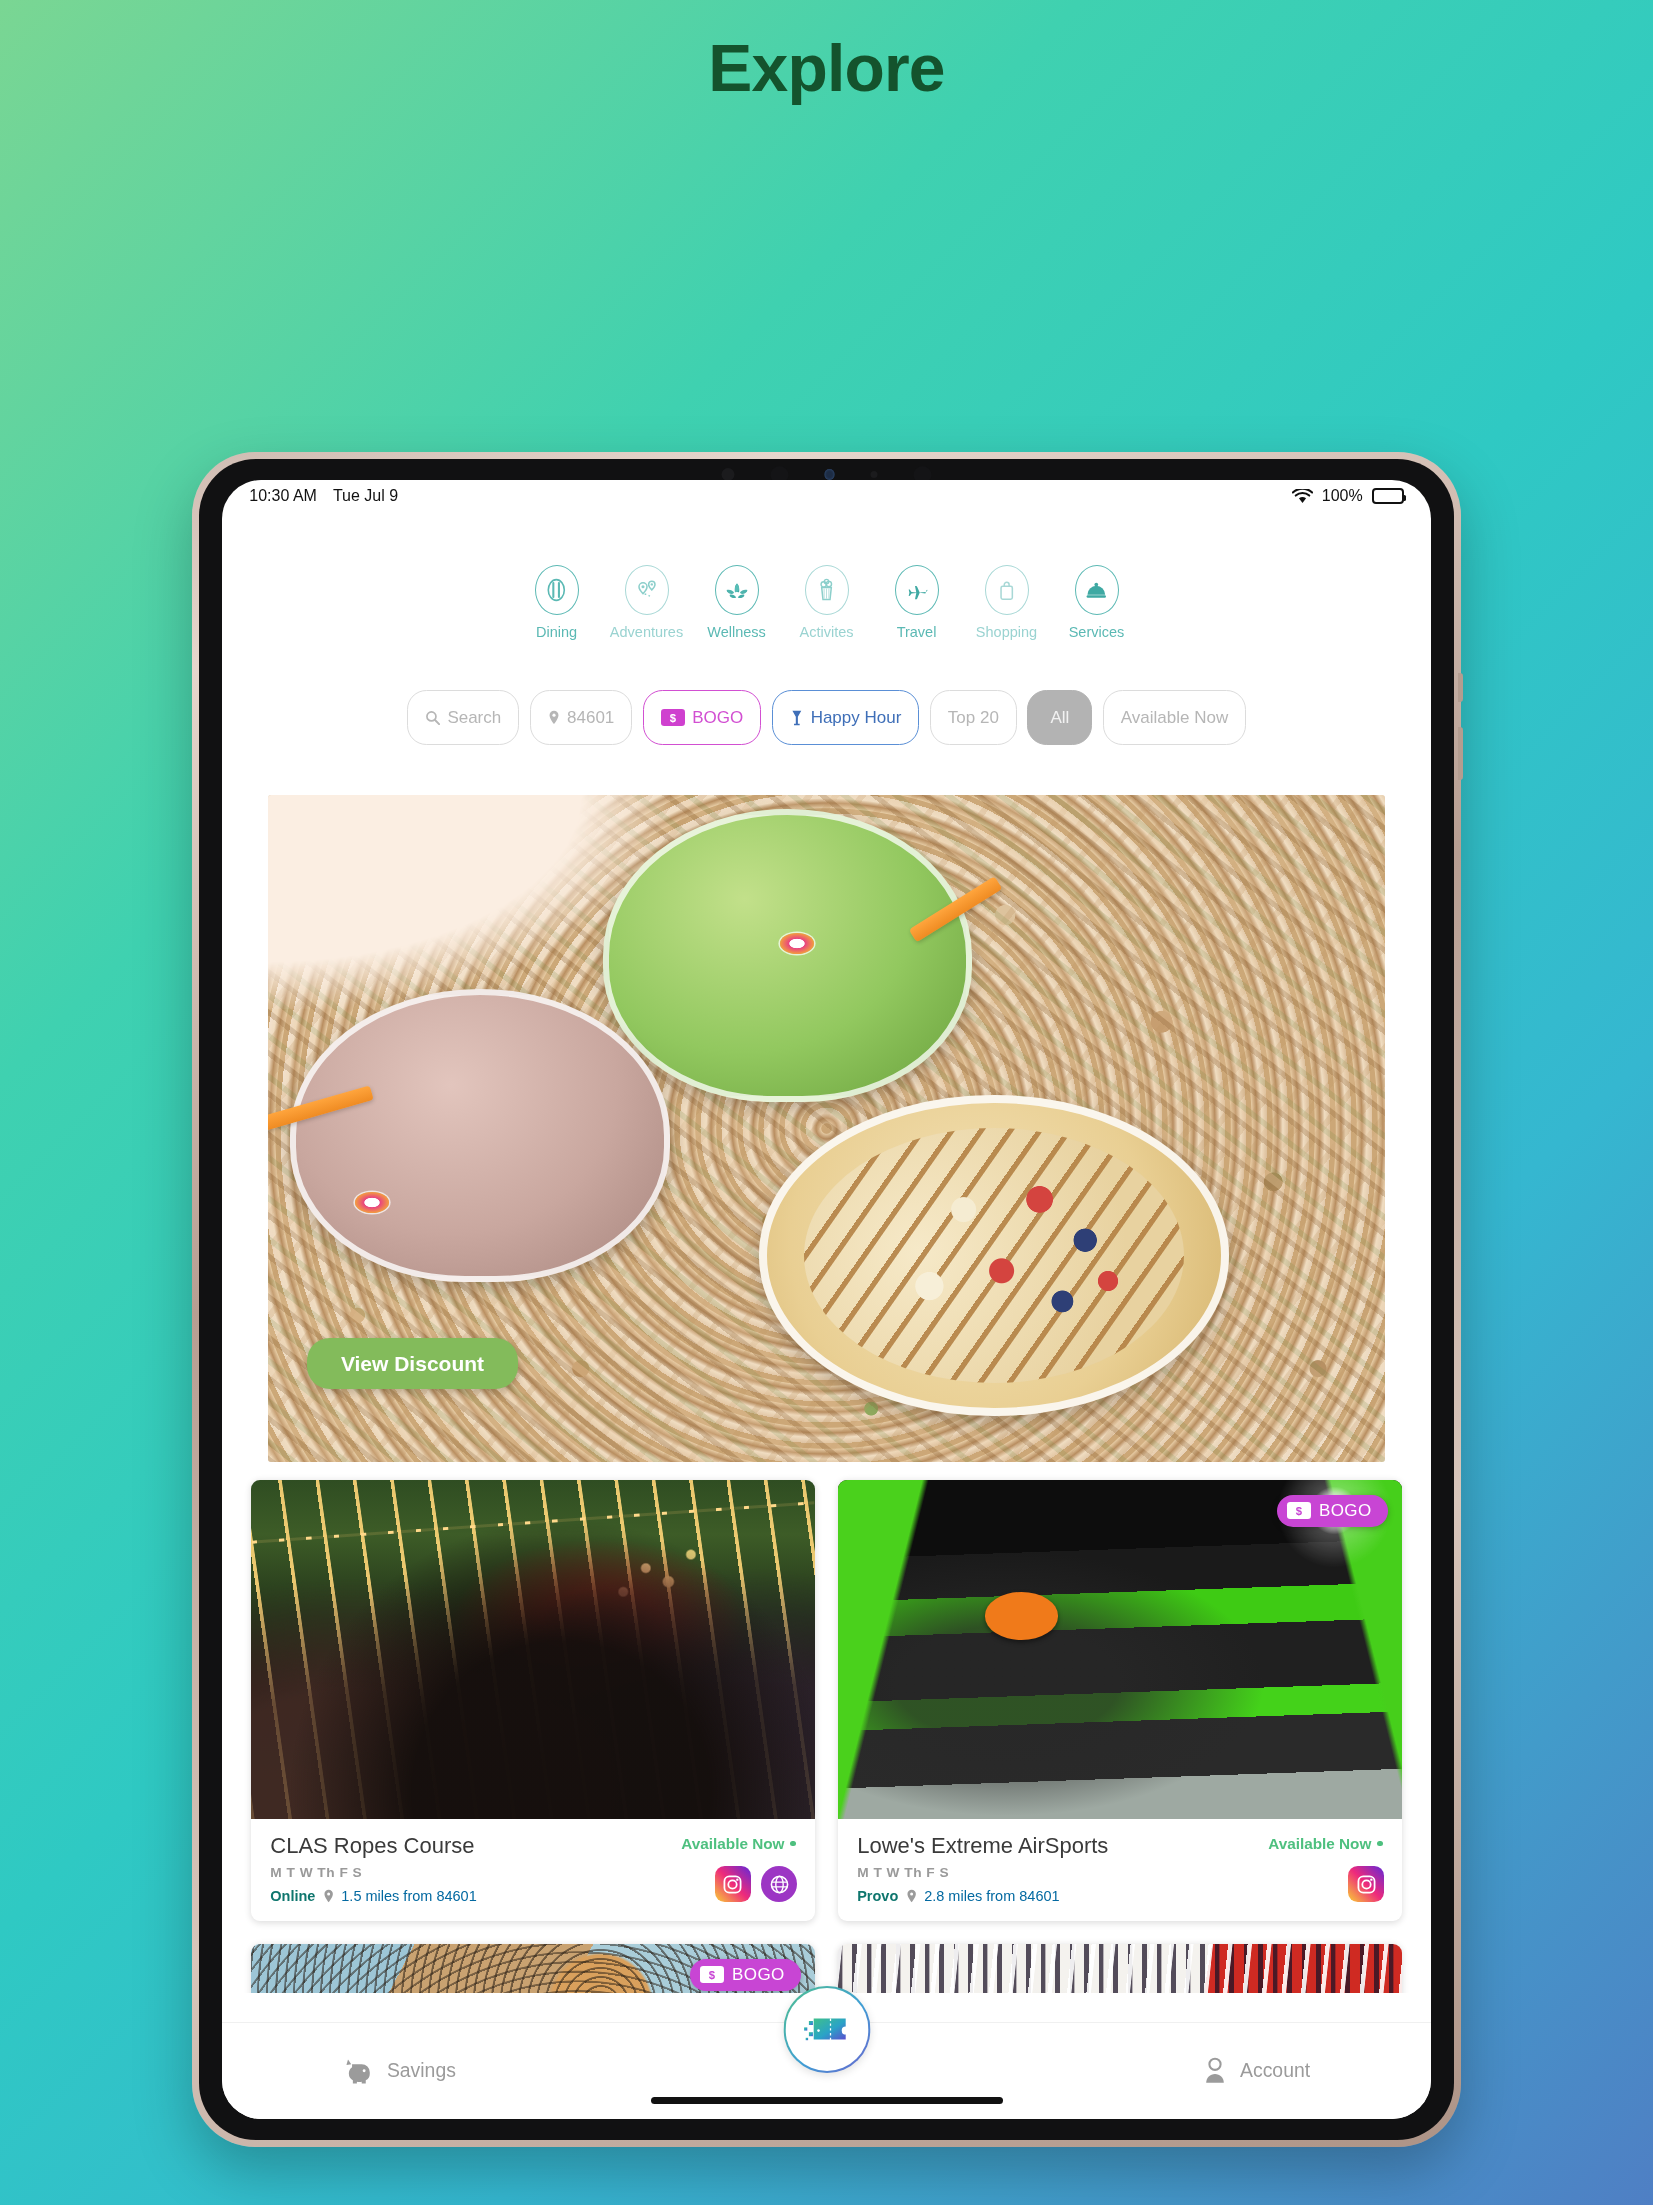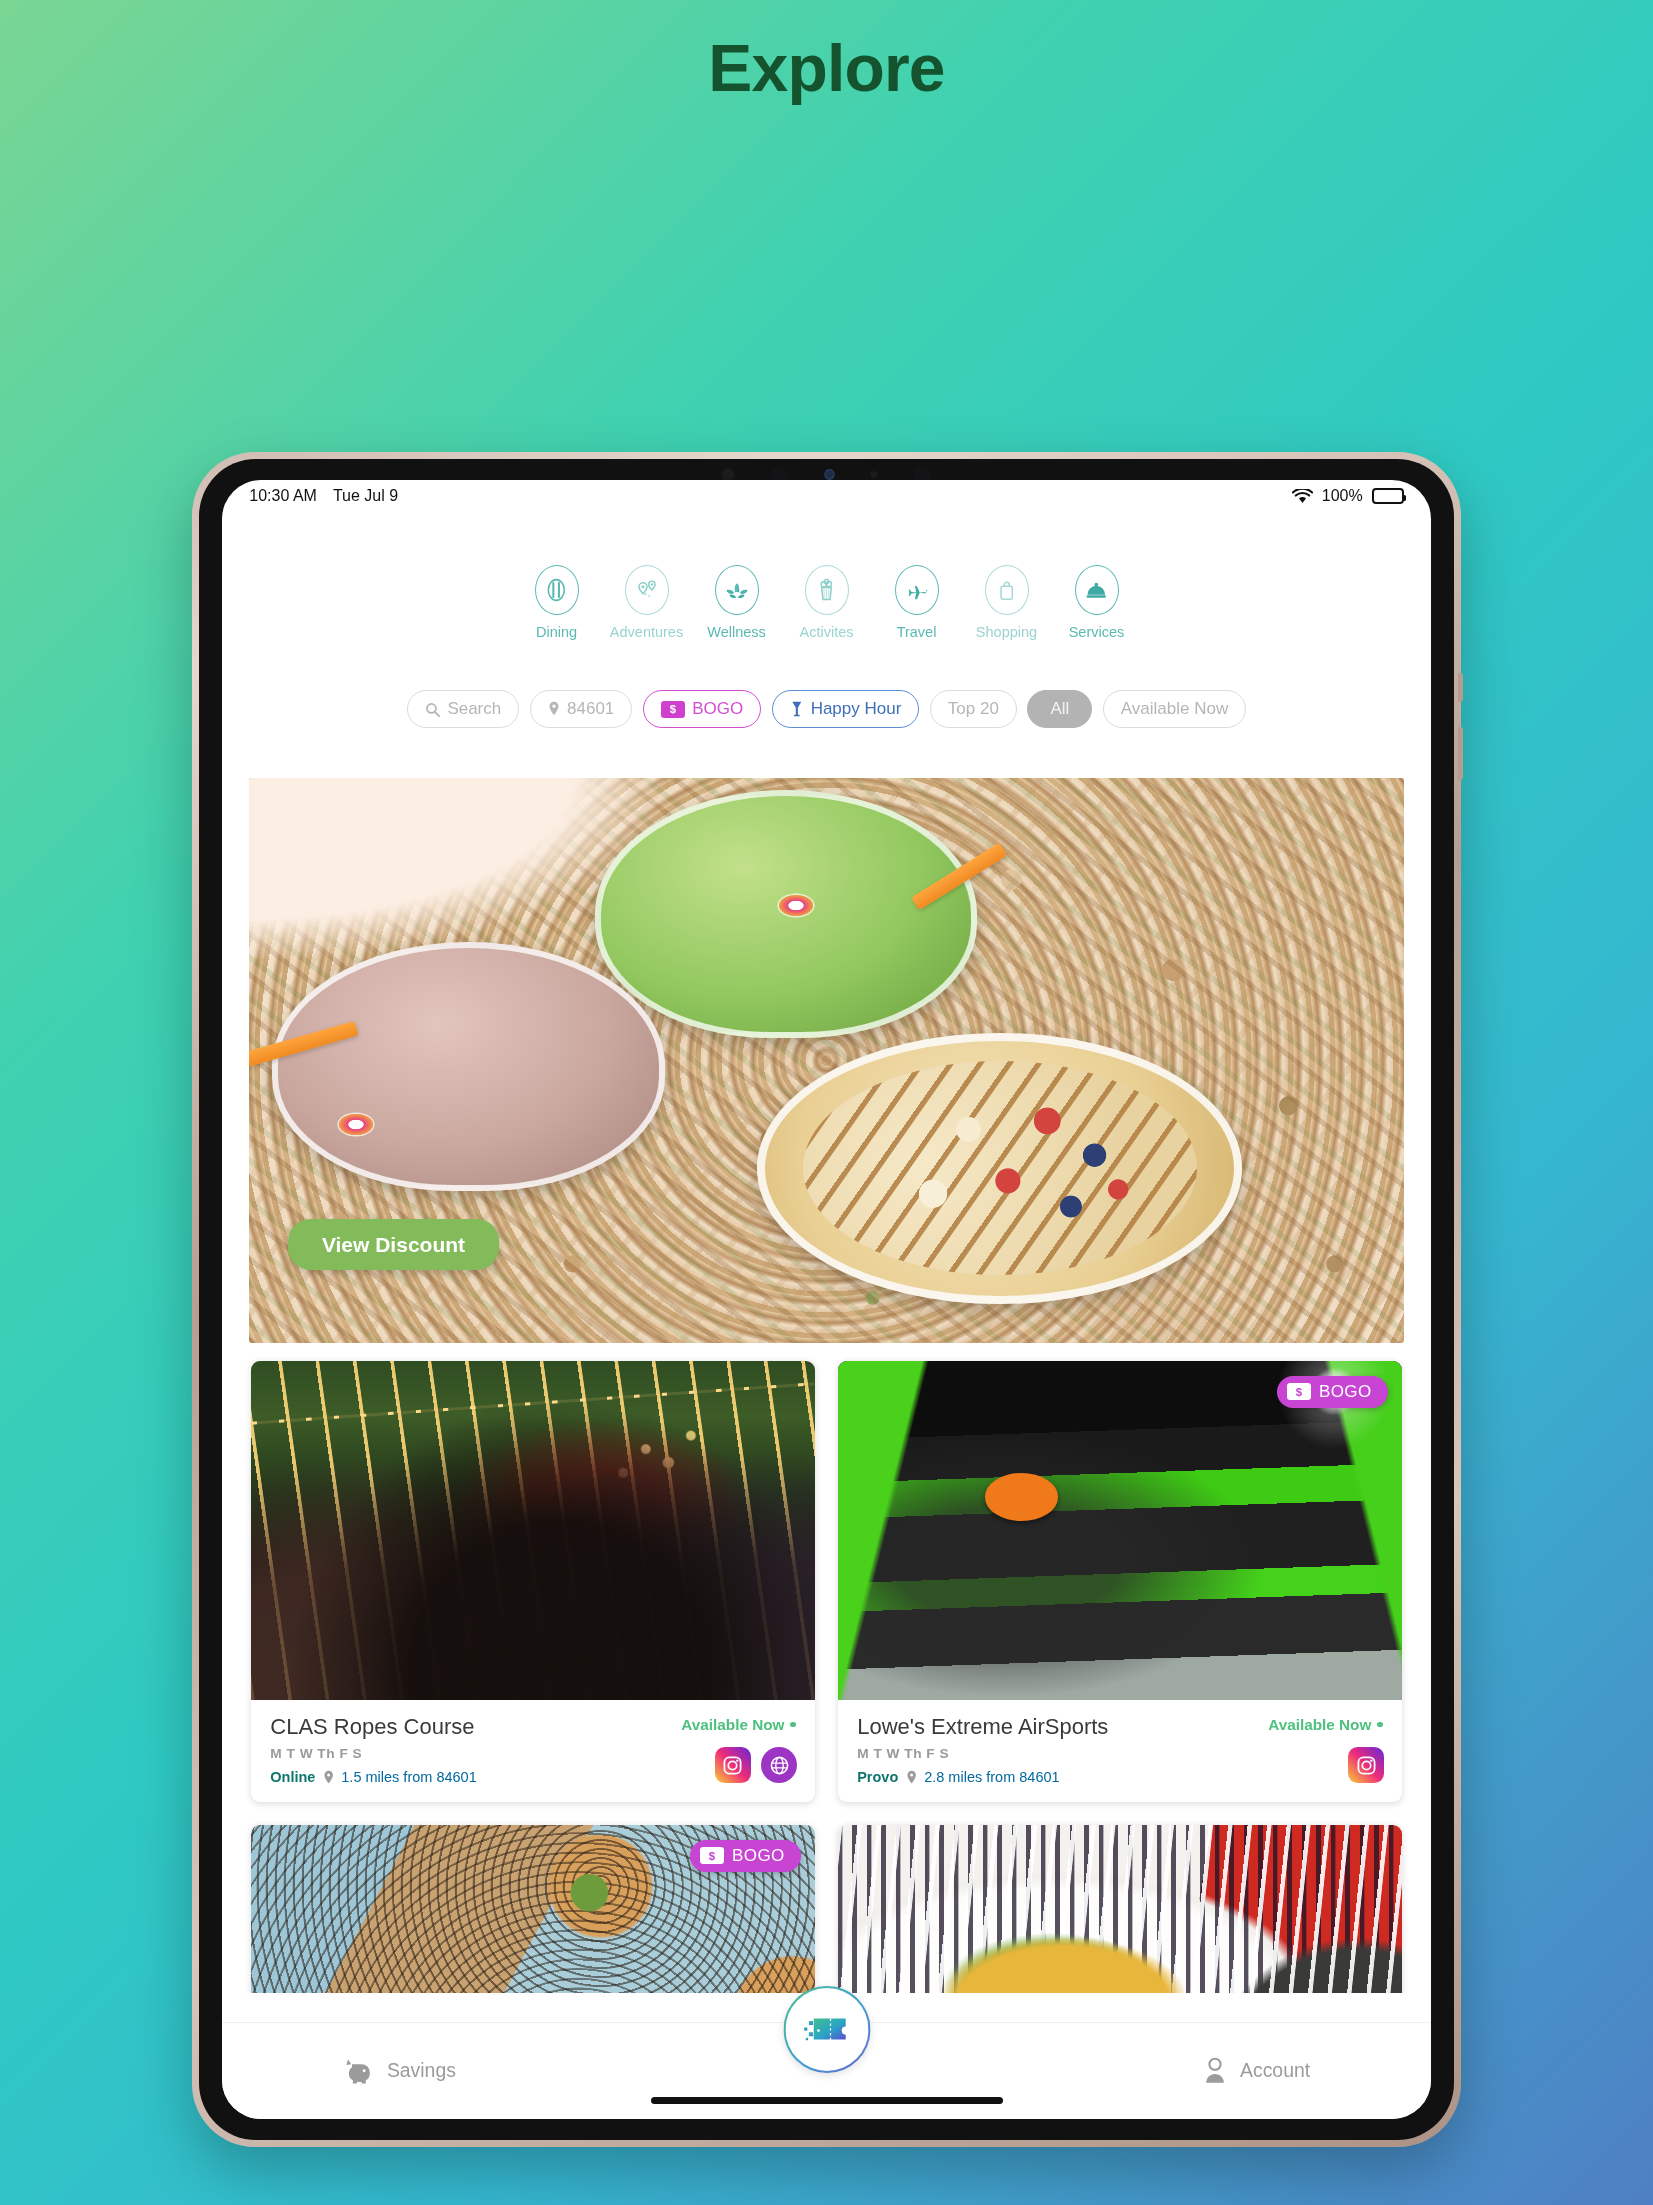--- a/index.html
+++ b/index.html
@@ -107,41 +107,41 @@
     margin-top:9px; font-size:14.5px; color:#5bb9b4; white-space:nowrap;
   }
   .cat-label.light { color:#9ad3d1; }
 
   
   .chips {
     display:flex; justify-content:center; gap:10.5px;
     margin-top:21px; padding:0 22.6px; flex-wrap:nowrap;
   }
   .chip {
-    height:38px; border-radius:19.4px; border:1.5px solid #dcdcdc;
+    height:55px; border-radius:19.4px; border:1.5px solid #dcdcdc;
     display:flex; align-items:center; gap:7.3px; padding:0 17px;
     font-size:17px; color:#b6b6b6; background:#fff; white-space:nowrap;
   }
   .chip.bogo { border-color:#d24fd2; color:#d24fd2; }
   .chip.happy { border-color:#5a8fd6; color:#3f6fb8; }
   .chip.all {
     background:#b3b3b3; border-color:#b3b3b3; color:#f2f2f2;
     padding:0 22px;
   }
   .bogo-tag {
     width:24px; height:17px; background:#cf40cf; border-radius:3.2px;
     display:flex; align-items:center; justify-content:center;
     color:#fff; font-size:11.3px; font-weight:bold;
   }
 
   
   .body-scroll { flex:1; overflow:hidden; position:relative; }
 
   .hero {
-    margin:21px 27px 0; height:565px; border-radius:3.2px;
+    margin:21px 46px 0; height:667px; border-radius:3.2px;
     position:relative; overflow:hidden; background:#fbeee2;
   }
   .hero-nuts {
     position:absolute; inset:0;
     background:
       radial-gradient(circle at 22% 36%, #c89a62 0 7.3px, transparent 8px),
       radial-gradient(circle at 34% 22%, #9ab35e 0 5.7px, transparent 6.5px),
       radial-gradient(circle at 14% 55%, #d8b184 0 9px, transparent 9.7px),
       radial-gradient(circle at 45% 64%, #b88a52 0 8px, transparent 9px),
       radial-gradient(circle at 66% 18%, #dcc099 0 9.7px, transparent 10.5px),

